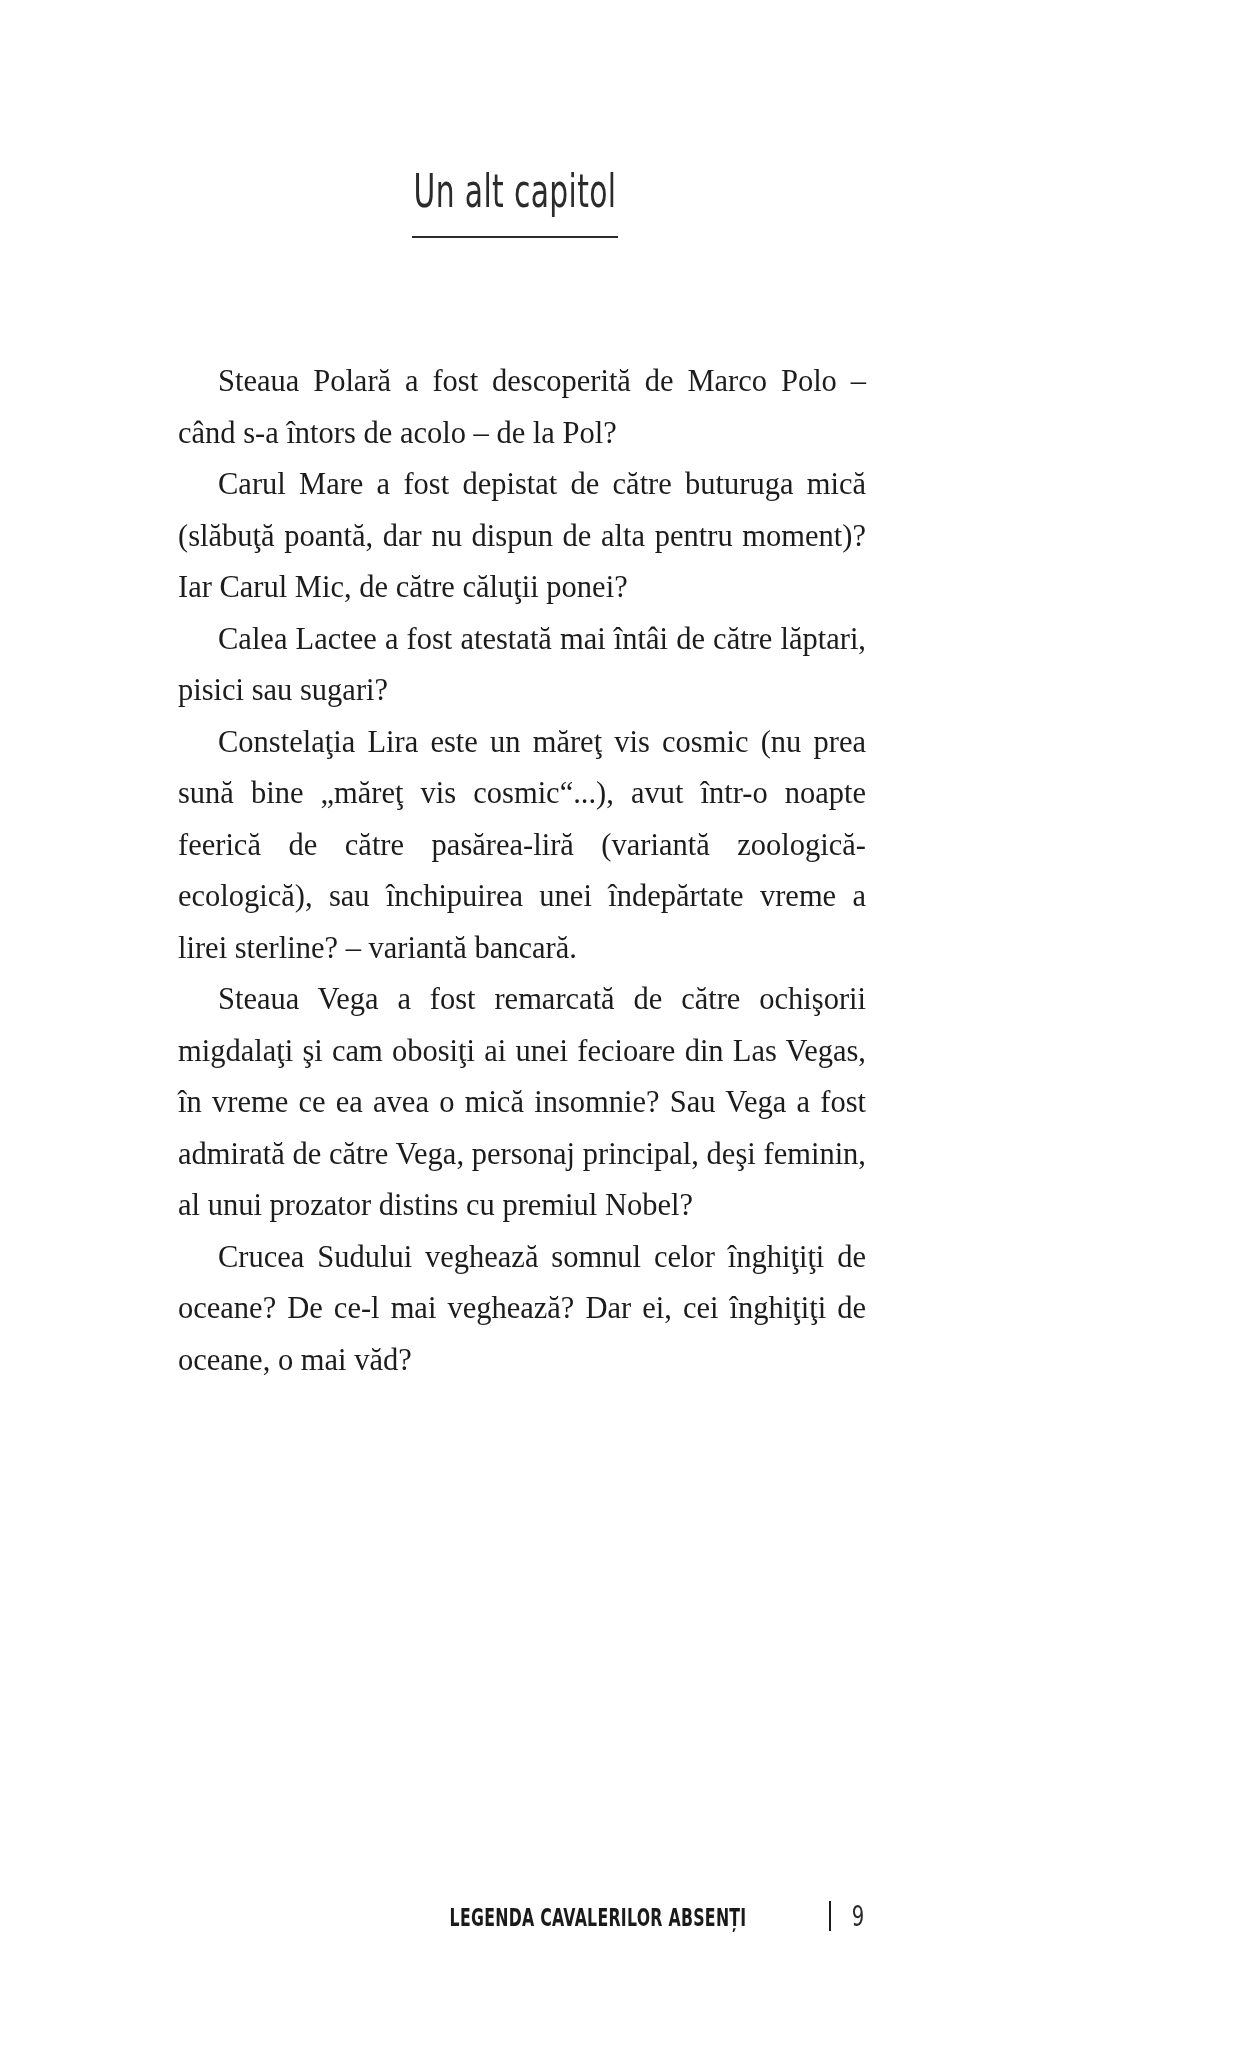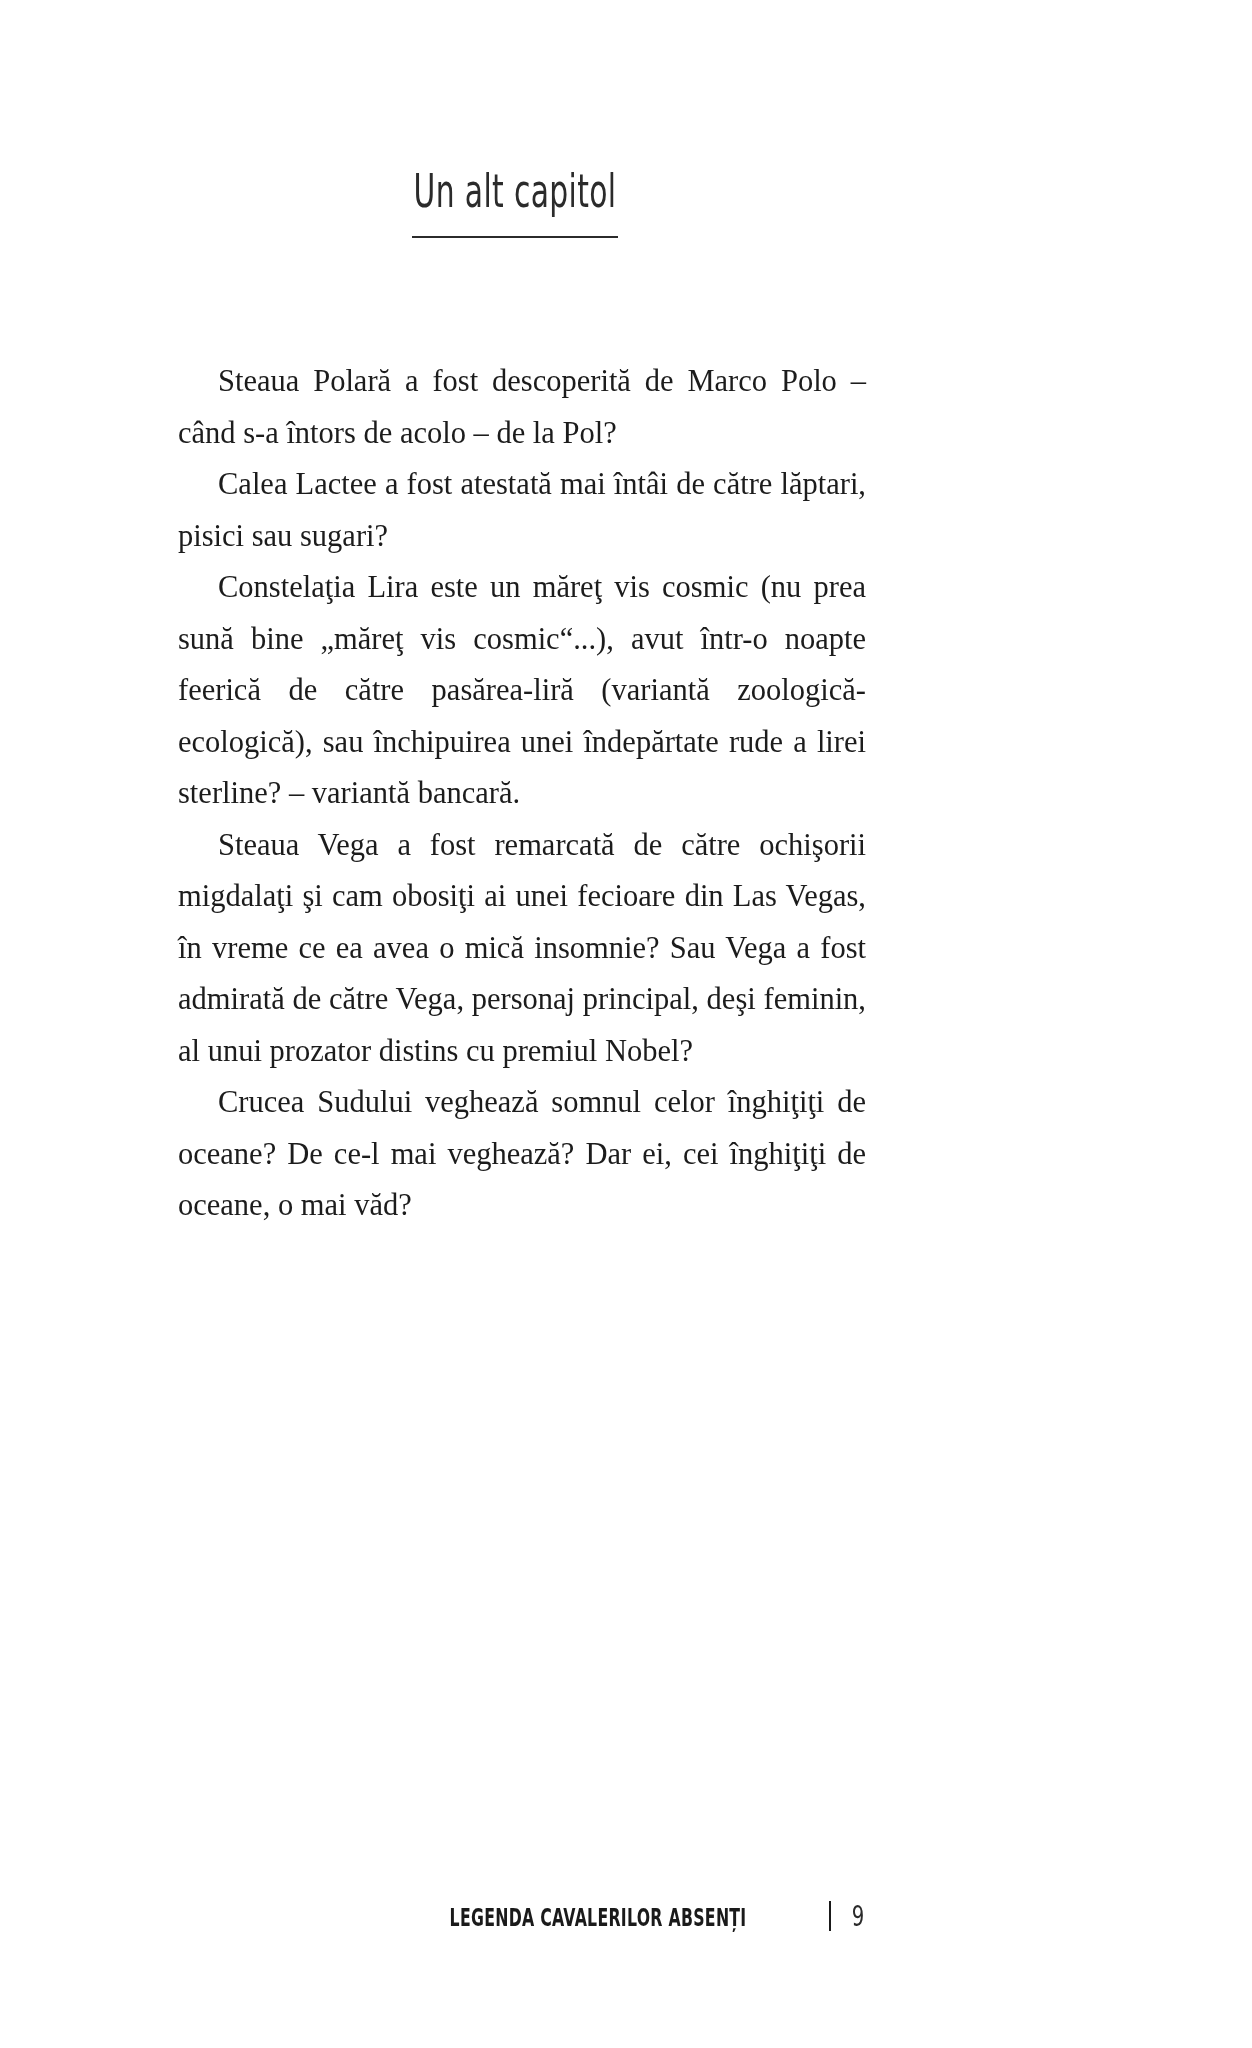--- a/index.html
+++ b/index.html
@@ -117,22 +117,23 @@
 
 <div class="page">
 
   <div class="chapter-head">
     <div class="chapter-title">Un alt capitol</div>
     <div class="chapter-rule"></div>
   </div>
 
   <div class="body-block">
     <p class="para first">Steaua Polară a fost descoperită de Marco Polo – când s-a întors de acolo – de la Pol?</p>
+    <p class="para">Carul Mare a fost depistat de către buturuga mică (slăbuţă poantă, dar nu dispun de alta pentru moment)? Iar Carul Mic, de către căluţii ponei?</p>
     <p class="para">Calea Lactee a fost atestată mai întâi de către lăptari, pisici sau sugari?</p>
-    <p class="para">Constelaţia Lira este un măreţ vis cosmic (nu prea sună bine „măreţ vis cosmic“...), avut într-o noapte feerică de către pasărea-liră (variantă zoologică-ecologică), sau închipuirea unei îndepărtate rude a lirei sterline? – variantă bancară.</p>
+    <p class="para">Constelaţia Lira este un măreţ vis cosmic (nu prea sună bine „măreţ vis cosmic“...), avut într-o noapte feerică de către pasărea-liră (variantă zoologică-ecologică), sau închipuirea unei îndepărtate vreme a lirei sterline? – variantă bancară.</p>
     <p class="para">Steaua Vega a fost remarcată de către ochişorii migdalaţi şi cam obosiţi ai unei fecioare din Las Vegas, în vreme ce ea avea o mică insomnie? Sau Vega a fost admirată de către Vega, personaj principal, deşi feminin, al unui prozator distins cu premiul Nobel?</p>
     <p class="para">Crucea Sudului veghează somnul celor înghiţiţi de oceane? De ce-l mai veghează? Dar ei, cei înghiţiţi de oceane, o mai văd?</p>
   </div>
 
   <div class="footer">
     <span class="footer-title">LEGENDA CAVALERILOR ABSENȚI</span>
     <span class="footer-sep"></span>
     <span class="footer-page">9</span>
   </div>
 

